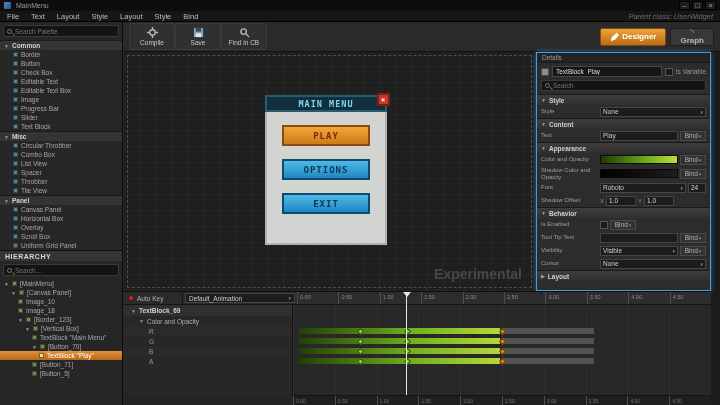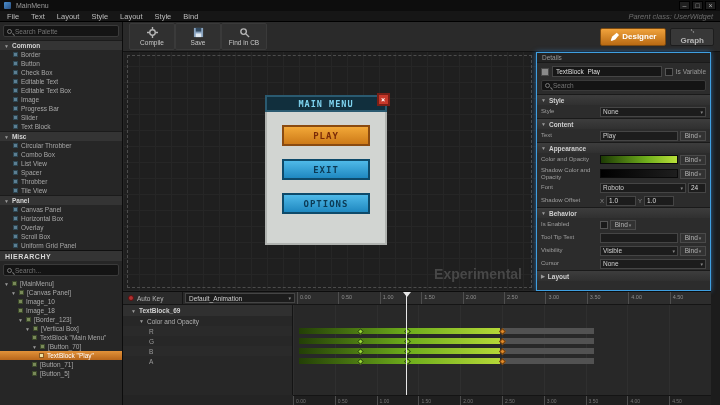--- a/index.html
+++ b/index.html
@@ -379,22 +379,22 @@
 
   <div class="canvas">
     <div class="design-area"></div>
     <div class="dialog">
       <div class="dlg-title">
         <span>MAIN MENU</span>
         <div class="dlg-close">×</div>
       </div>
       <div class="dlg-body">
         <div class="dlg-btn btn-orange">PLAY</div>
+        <div class="dlg-btn btn-blue">OPTIONS</div>
         <div class="dlg-btn btn-blue">EXIT</div>
-        <div class="dlg-btn btn-blue">OPTIONS</div>
       </div>
     </div>
     <div class="watermark">Experimental</div>
   </div>
 
   <div class="details">
     <div class="det-tab">Details</div>
     <div class="det-header">
       <span class="tb-icon"></span>
       <input class="name-input" value="TextBlock_Play" style="">

